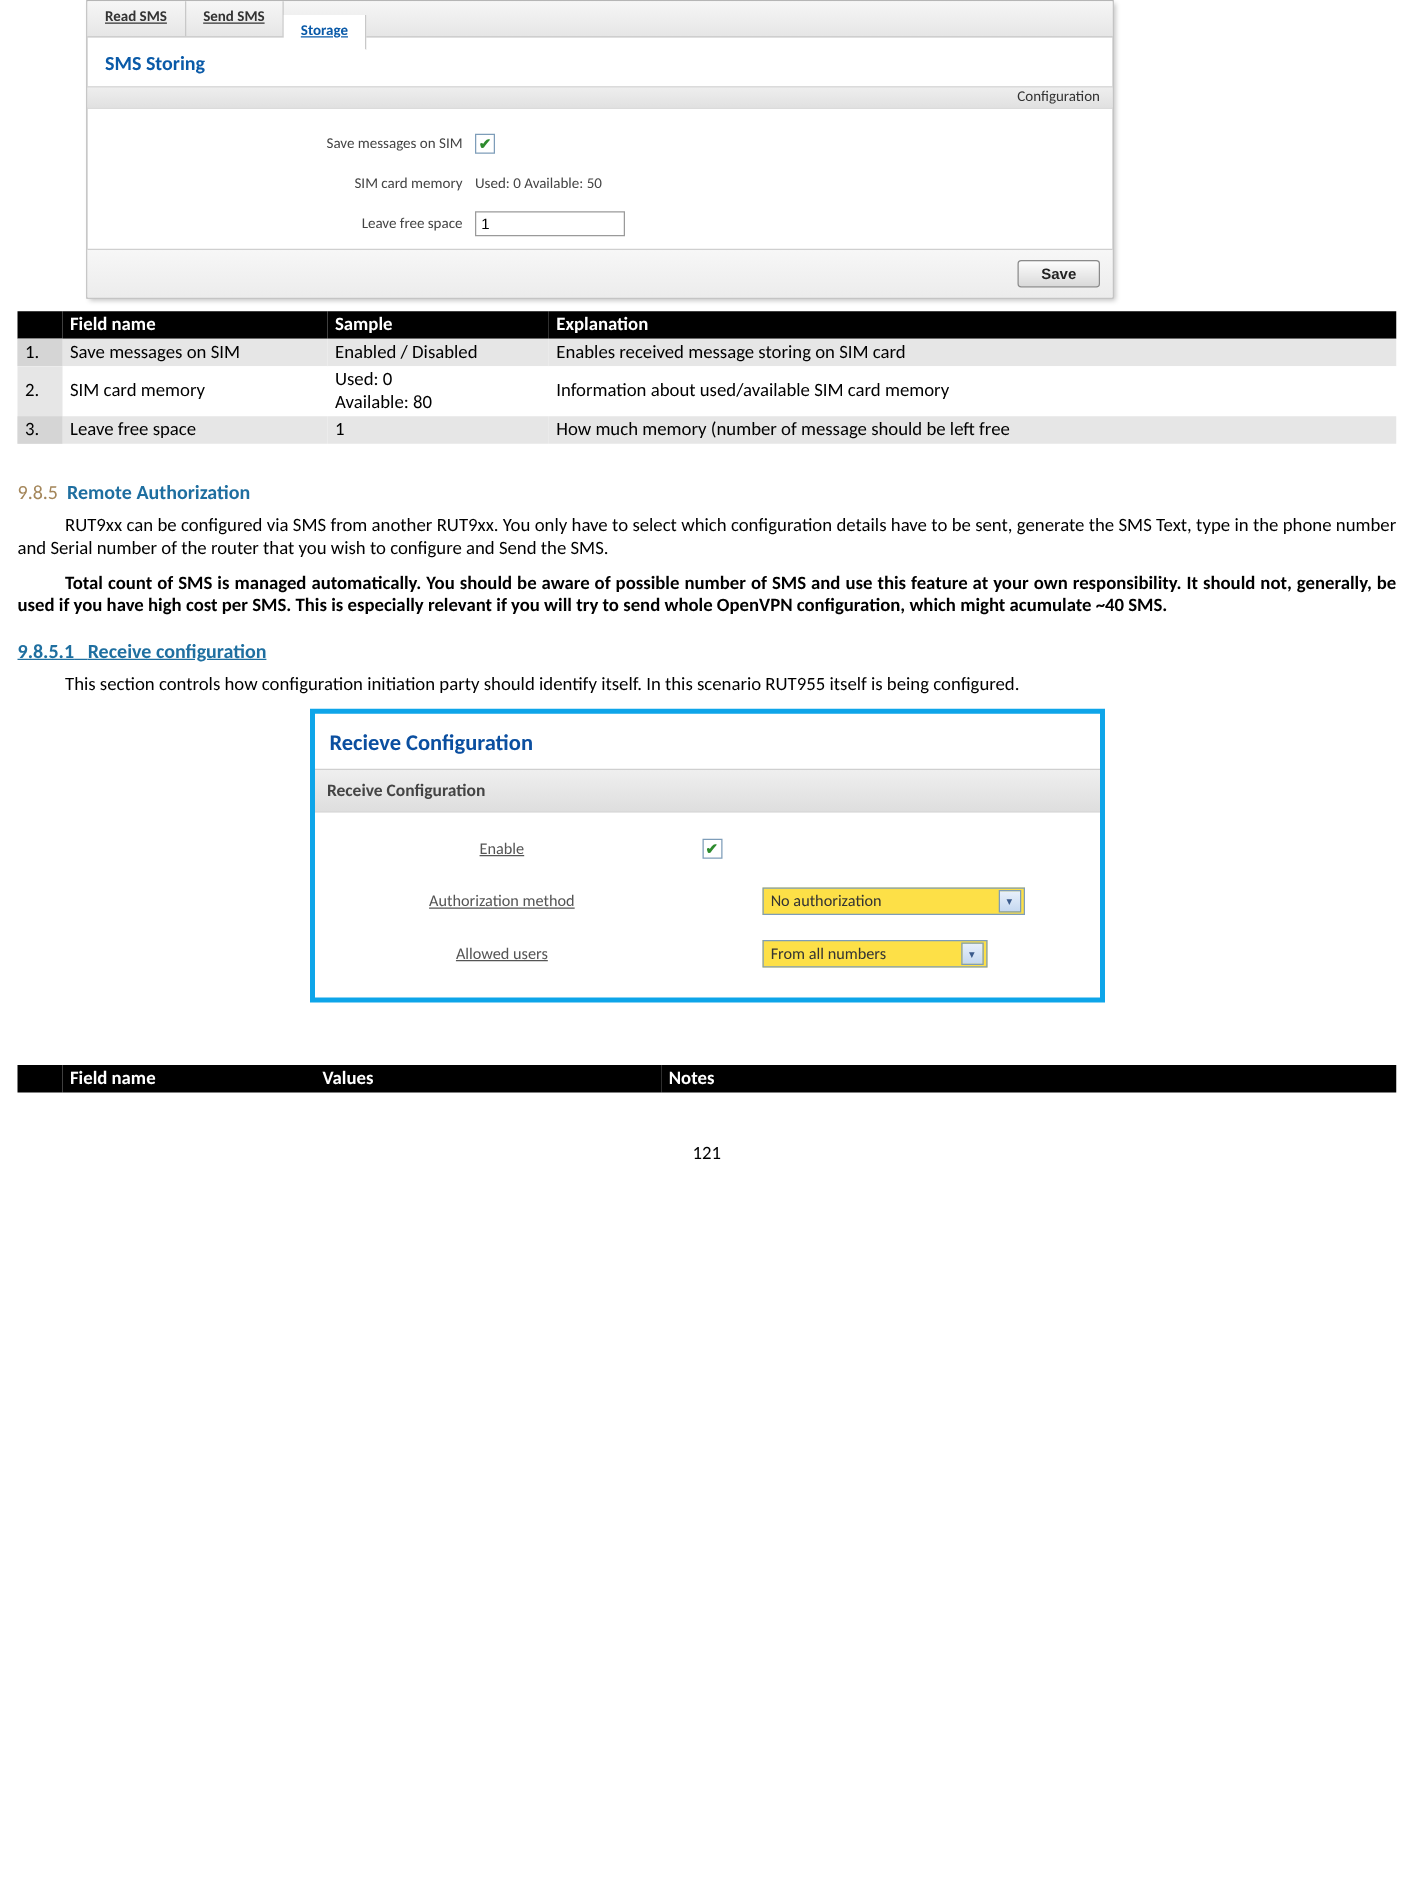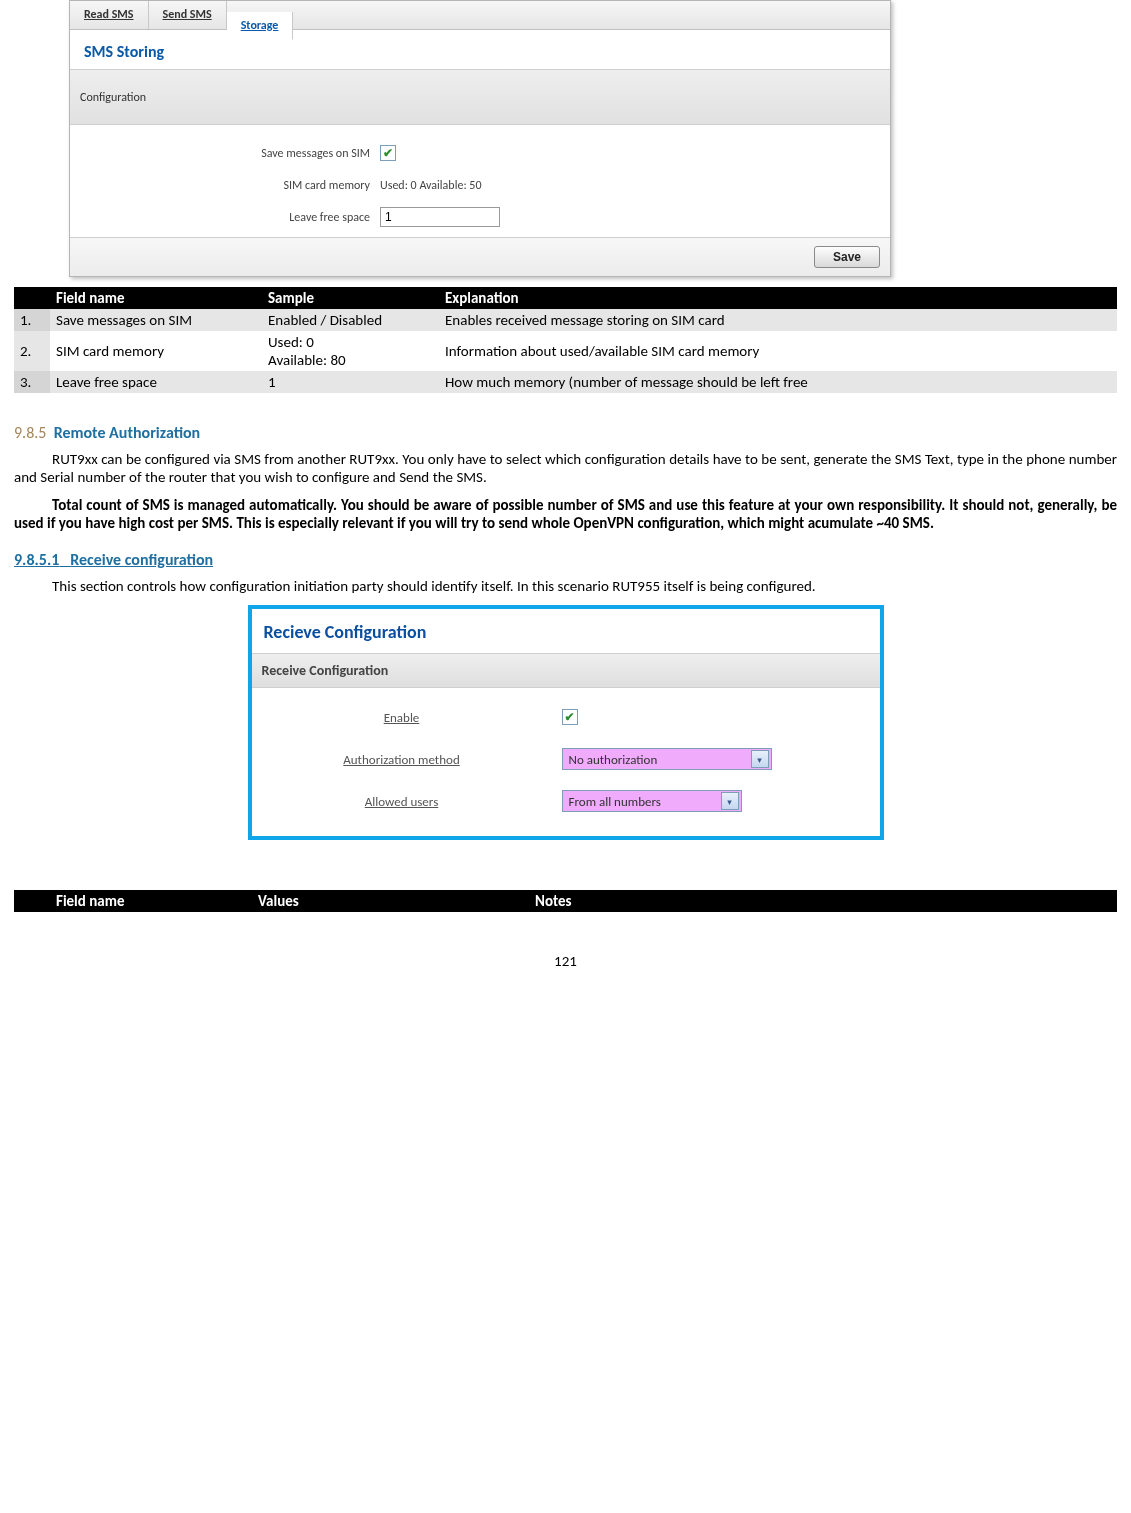--- a/index.html
+++ b/index.html
@@ -31,23 +31,24 @@
       font-weight: bold;
       color:#333;
       text-decoration:underline;
     }
     .tab.active { color:#0a5aa8; background:#fff; border-bottom:1px solid #fff; position:relative; top:11px;}
     .panel-title { color:#0a5aa8; font-weight:bold; font-size:16px; padding:12px 14px 8px 14px; }
     .section-head {
       background: linear-gradient(#eeeeee,#e1e1e1);
       border-top:1px solid #cfcfcf;
       border-bottom:1px solid #cfcfcf;
-      padding:20px 10px;
+      padding:1px 10px;
       font-size:12px;
       color:#333;
+      text-align:right;
     }
     .form-area { padding: 12px 0 4px 0; font-size:12px; color:#444;}
     .form-row { display:flex; align-items:center; height:32px; }
     .form-label { width: 300px; text-align:right; padding-right:10px; }
     .form-value { display:flex; align-items:center; gap:6px; }
     .text-input {
       border:1px solid #9a9a9a; height:18px; font-size:12px; padding:0 4px; width:110px;
     }
     .footer-bar {
       border-top:1px solid #cfcfcf;
@@ -90,21 +91,21 @@
     }
     .ui-panel2 .section-head2 {
       background: linear-gradient(#efefef,#dedede);
       border-top:1px solid #cfcfcf; border-bottom:1px solid #cfcfcf;
       padding:8px 10px; font-size:14px; font-weight:bold; color:#444;
     }
     .ui-panel2 .form-row2 { display:flex; align-items:center; height:42px; font-size:13px; color:#555;}
     .ui-panel2 .form-label2 { width:300px; text-align:center; padding-right:10px;text-decoration:underline;}
     .dropdown {
       border:1px solid #7e9db9; height:20px; display:flex; align-items:center; justify-content:space-between;
-      padding:0 2px 0 6px; font-size:13px; color:#333; background:#f0abfc;
+      padding:0 2px 0 6px; font-size:13px; color:#333; background:#fde047;margin-left:48px;
     }
     .dropdown .arrow {
       width:16px; height:16px; background:linear-gradient(#e8f0fb,#c5d8f0);
       border:1px solid #7e9db9; display:flex; align-items:center; justify-content:center;
       font-size:9px; color:#3b5b8c;
     }
     .check { width:14px; height:14px; border:1px solid #7e9db9; display:flex; align-items:center; justify-content:center; font-size:12px; color:#2e8b2e; font-weight:bold; background:#fff;}
     .page-num { text-align:center; font-size:15px; margin-top:40px; }
   </style>
 </head>

